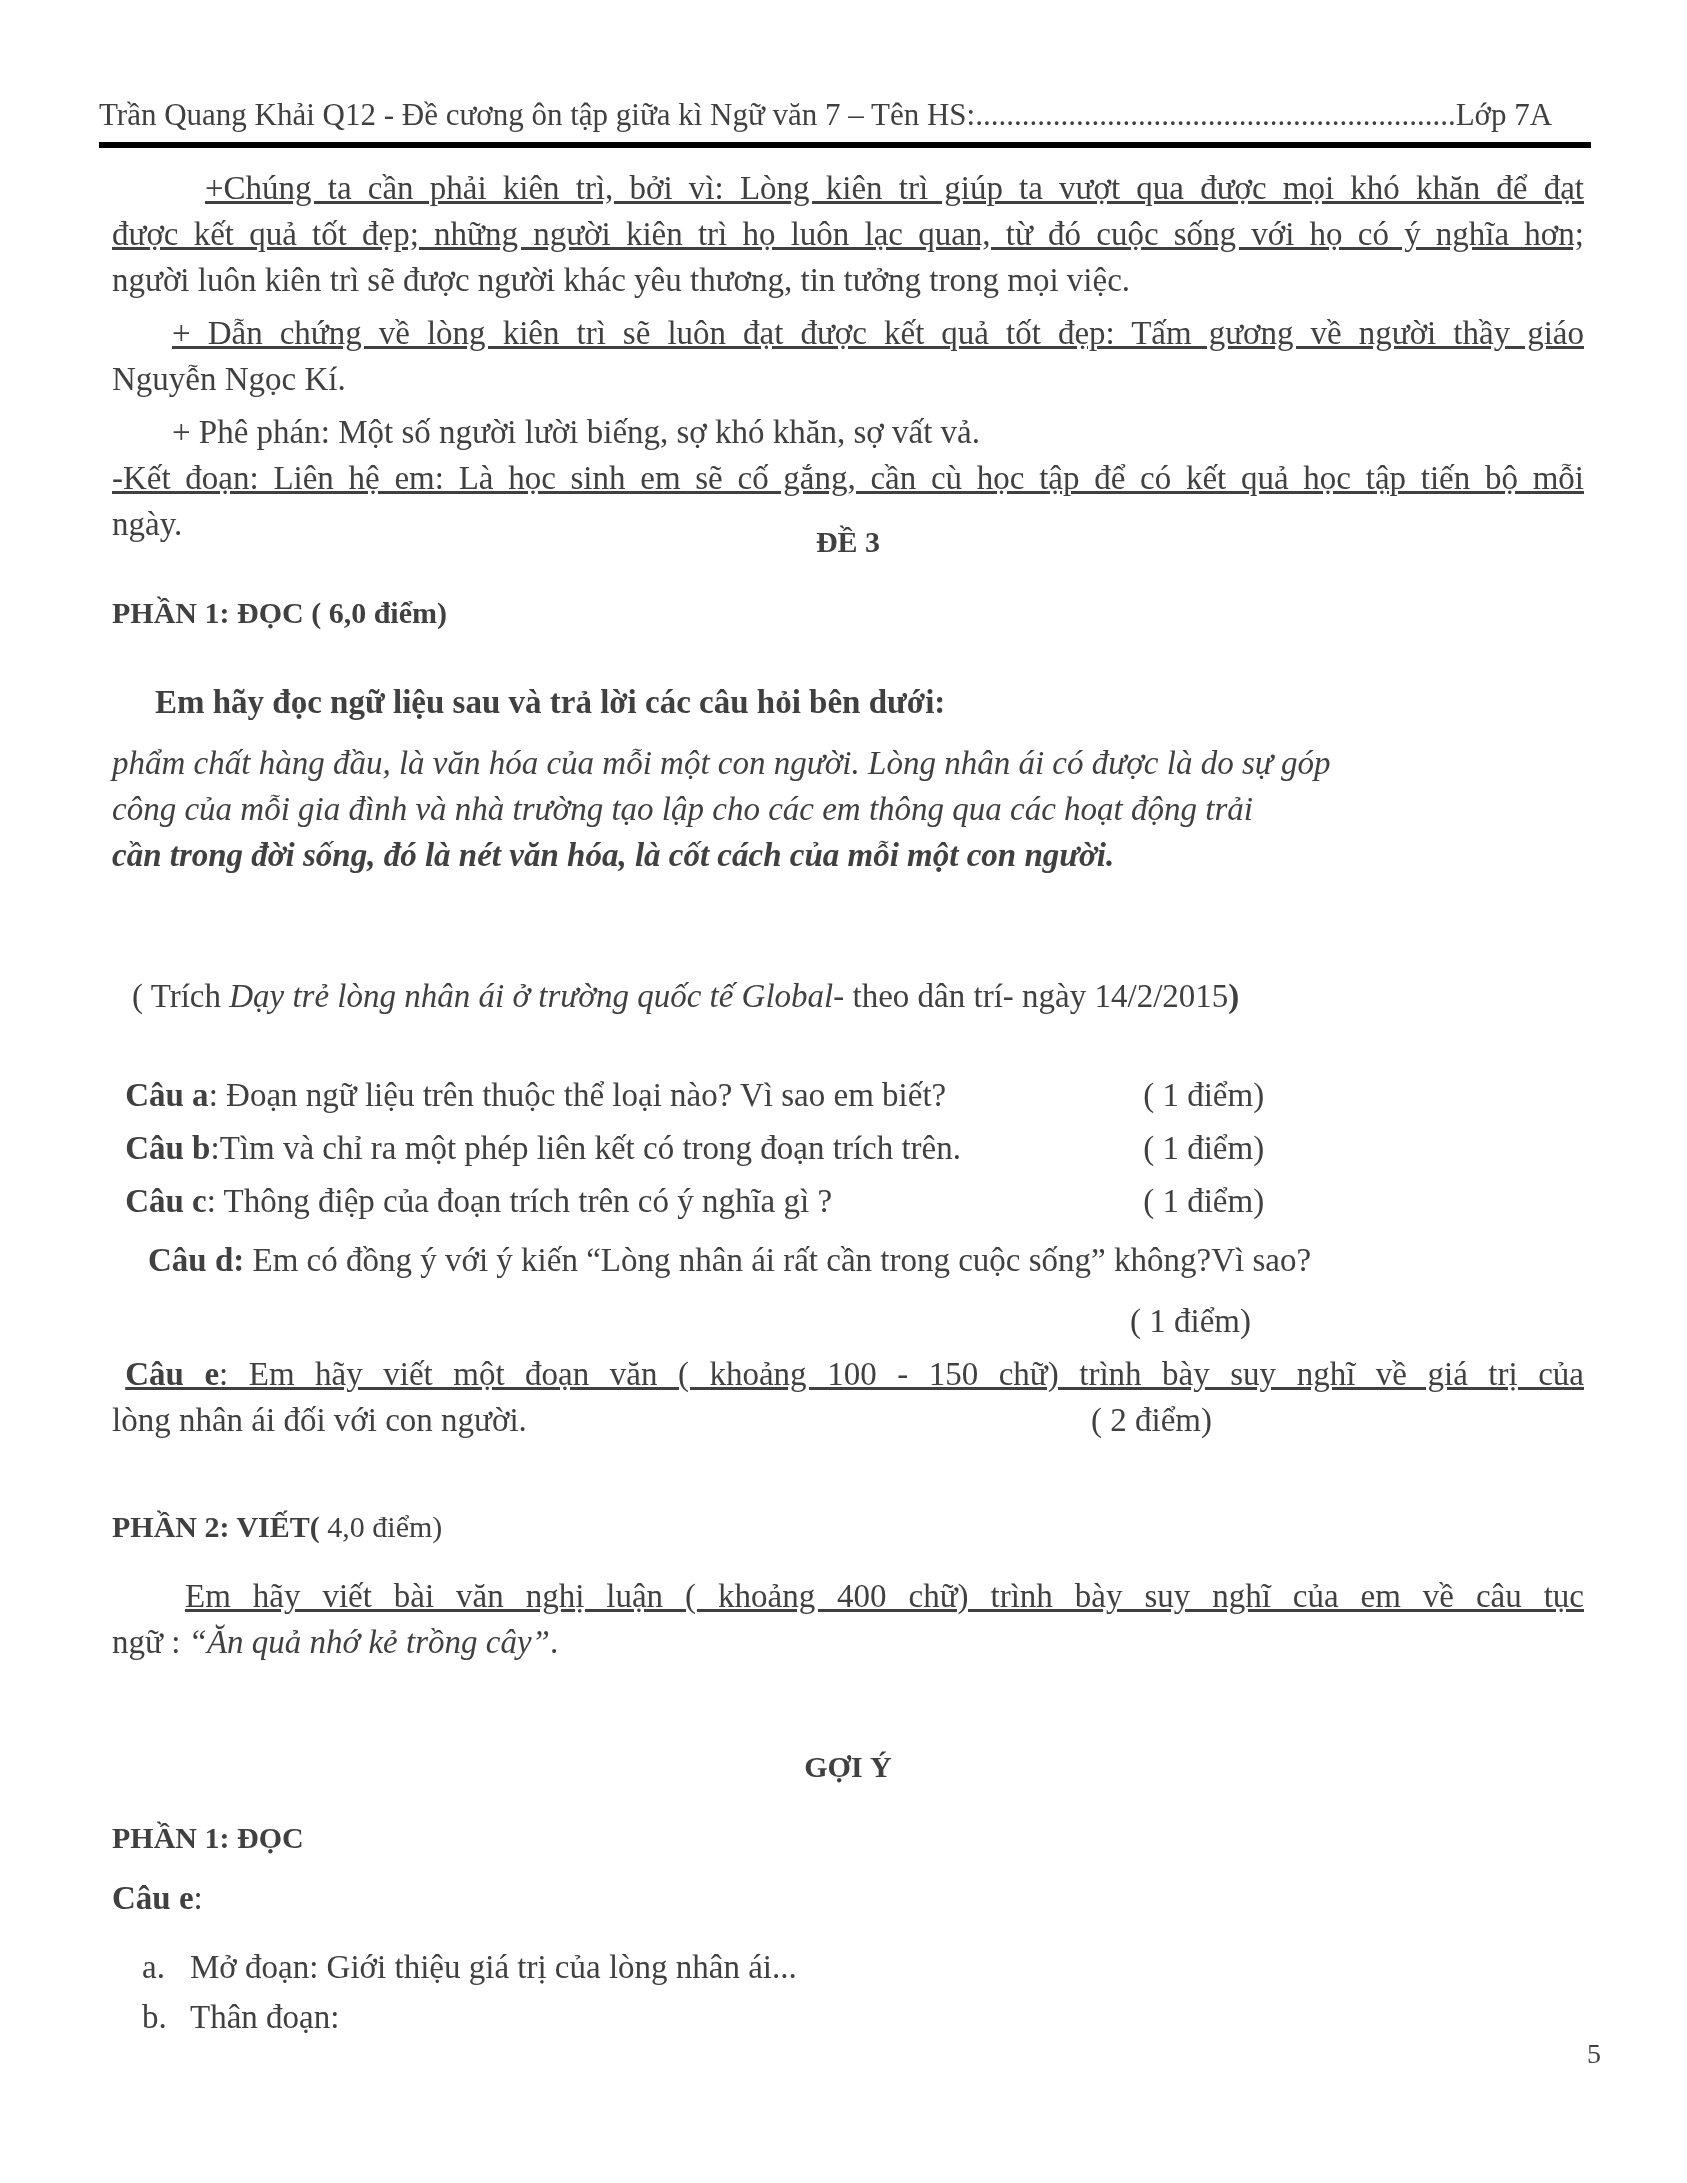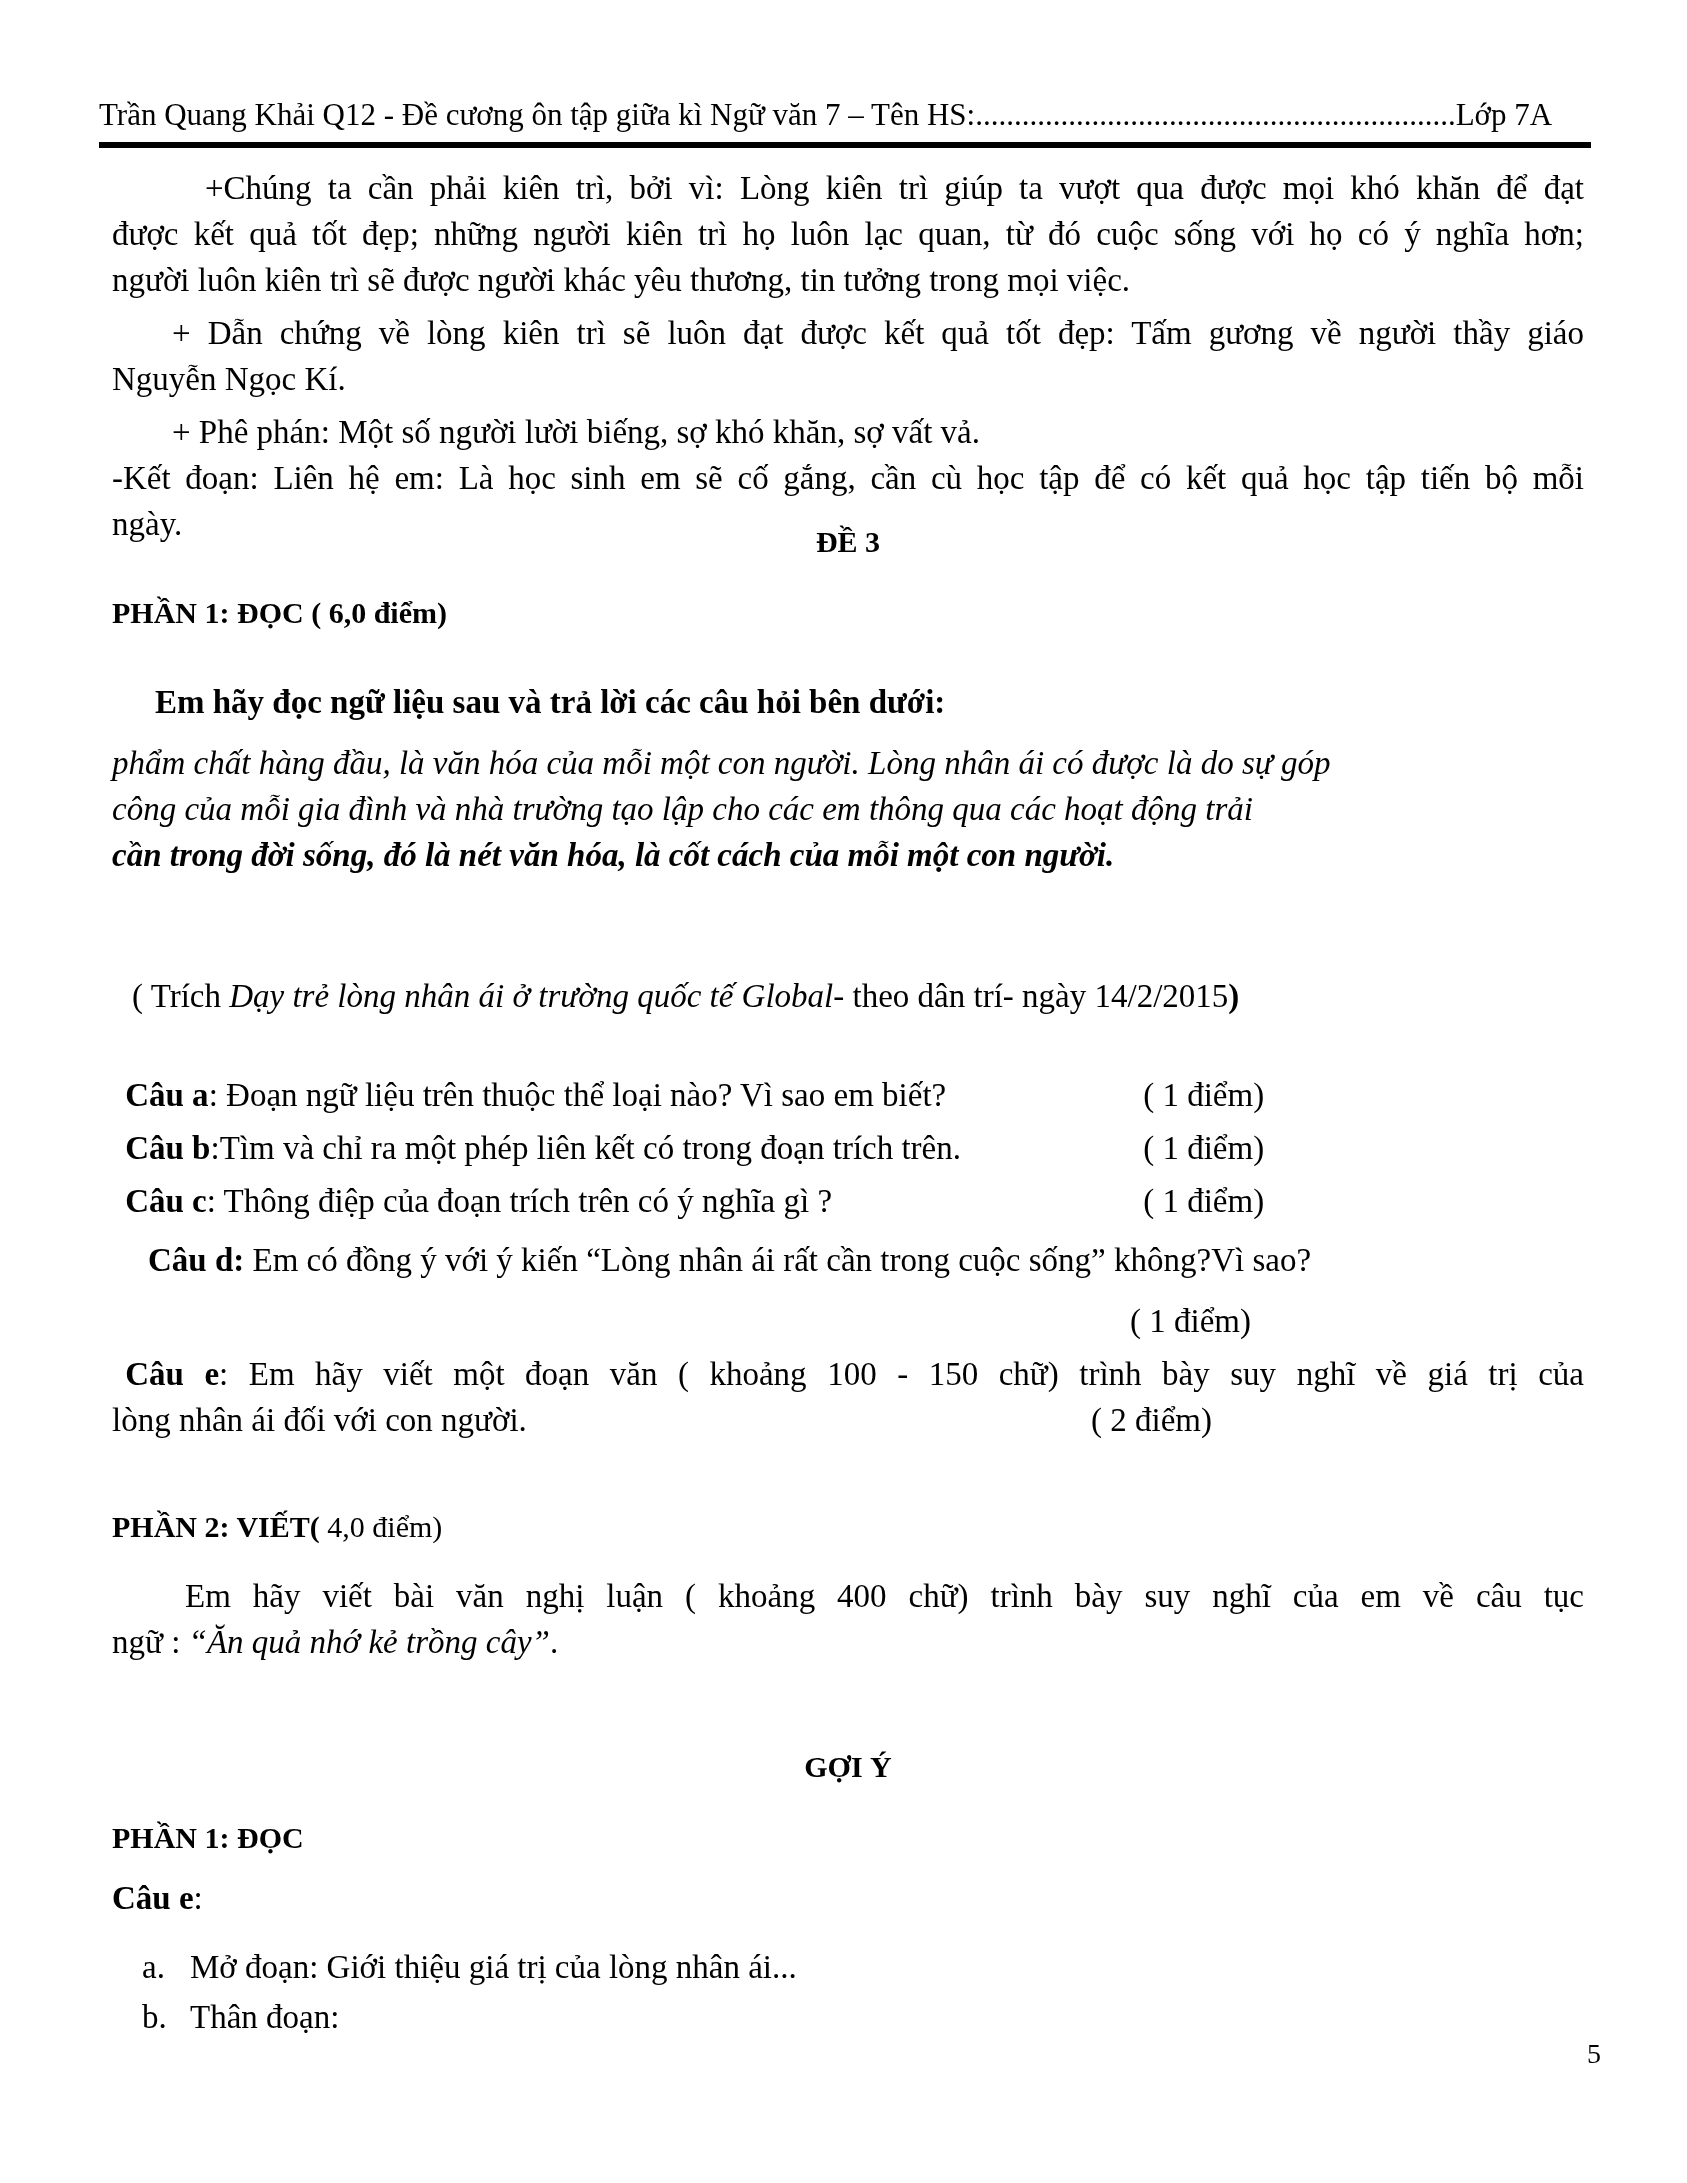--- a/index.html
+++ b/index.html
@@ -1,34 +1,34 @@
 <!DOCTYPE html>
 <html lang="vi" style="font-size:10.6px"><head>
 <meta charset="utf-8">
 <style>
   html,body{margin:0;padding:0;background:#888;}
   .page{
     position:relative;
     width:1687px;height:2183px;
     background:#ffffff;
-    color:#000000;
+    color:#404040;
     font-family:"Liberation Serif","DejaVu Serif",serif;
     font-size:33px;
     overflow:hidden;
   }
   .doc-header{
     position:absolute;left:99px;right:96px;top:97px;
     font-size:31px;
     white-space:nowrap;overflow:hidden;
     padding-bottom:9.3px;
     border-bottom:6px solid #000;
   }
   .sec{position:absolute;left:112px;right:103px;}
   .line{line-height:46px;min-height:46px;}
-  .jl{text-align:justify;text-align-last:justify;}
+  .jl{text-align:justify;text-align-last:justify;text-decoration:underline;}
   .b{font-weight:700;}
   .i{font-style:italic;}
   .bi{font-weight:700;font-style:italic;}
   .ctr{text-align:center;}
   .ind140{text-indent:93px;}
   .ind110{text-indent:73px;}
   .ind90{text-indent:60px;margin-top:7px;}
   .ind65{text-indent:43px;}
   .ind55{text-indent:36px;}
   .ind30{text-indent:20px;}

